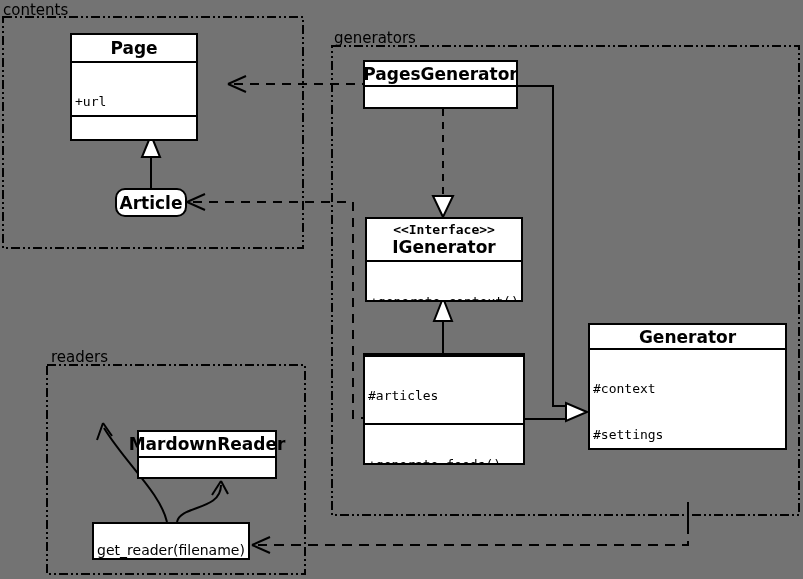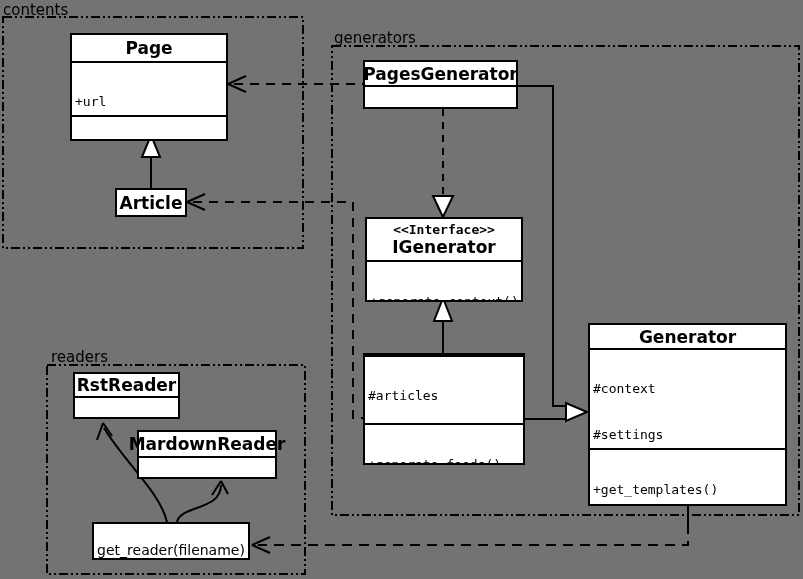--- a/index.html
+++ b/index.html
@@ -86,33 +86,33 @@
       <path d="M177,522 C180,505 221,511 221,485"></path>
       <line x1="221" y1="481" x2="212" y2="495"></line>
       <line x1="221" y1="481" x2="228" y2="494"></line>
     </g>
   </svg>
 
   <div class="pkg-label" style="left:3px;top:2px;">contents</div>
   <div class="pkg-label" style="left:334px;top:30px;">generators</div>
   <div class="pkg-label" style="left:51px;top:349px;">readers</div>
 
-  <div class="uml-box" style="left:70px;top:33px;width:158px;">
+  <div class="uml-box" style="left:70px;top:33px;width:128px;">
     <div class="uml-title" style="height:26px;">Page</div>
     <div class="uml-sec" style="height:50px;">
       <div>+url</div>
       
       
     </div>
     <div class="uml-sec" style="height:20px;">
       
     </div>
   </div>
 
-  <div class="uml-box" style="left:115px;top:188px;width:72px;height:29px;">
+  <div class="uml-box" style="left:115px;top:188px;width:72px;height:29px;border-radius:10px;">
     <div class="uml-title" style="height:25px;">Article</div>
   </div>
 
   <div class="uml-box" style="left:363px;top:60px;width:155px;">
     <div class="uml-title" style="height:23px;">PagesGenerator</div>
     <div class="uml-sec" style="height:18px;">
       
     </div>
   </div>
 
@@ -143,33 +143,22 @@
   <div class="uml-box" style="left:588px;top:323px;width:199px;">
     <div class="uml-title" style="height:23px;">Generator</div>
     <div class="uml-sec" style="height:96px;">
       <div>#context</div>
       <div>#settings</div>
       
       
       
       
     </div>
-    <div class="uml-sec" style="height:52px;">
-      <div style="line-height:17px;">+get_templates()</div>
-      
-      
-    </div>
   </div>
 
-  <div class="uml-box" style="left:73px;top:372px;width:107px;">
-    <div class="uml-title" style="height:22px;">RstReader</div>
-    <div class="uml-sec" style="height:17px;">
-      
-    </div>
-  </div>
 
   <div class="uml-box" style="left:137px;top:430px;width:140px;">
     <div class="uml-title" style="height:24px;">MardownReader</div>
     <div class="uml-sec" style="height:17px;">
       
     </div>
   </div>
 
   <div class="plain-box" style="left:92px;top:522px;width:158px;height:38px;">
     <span>get_reader(filename)</span>

